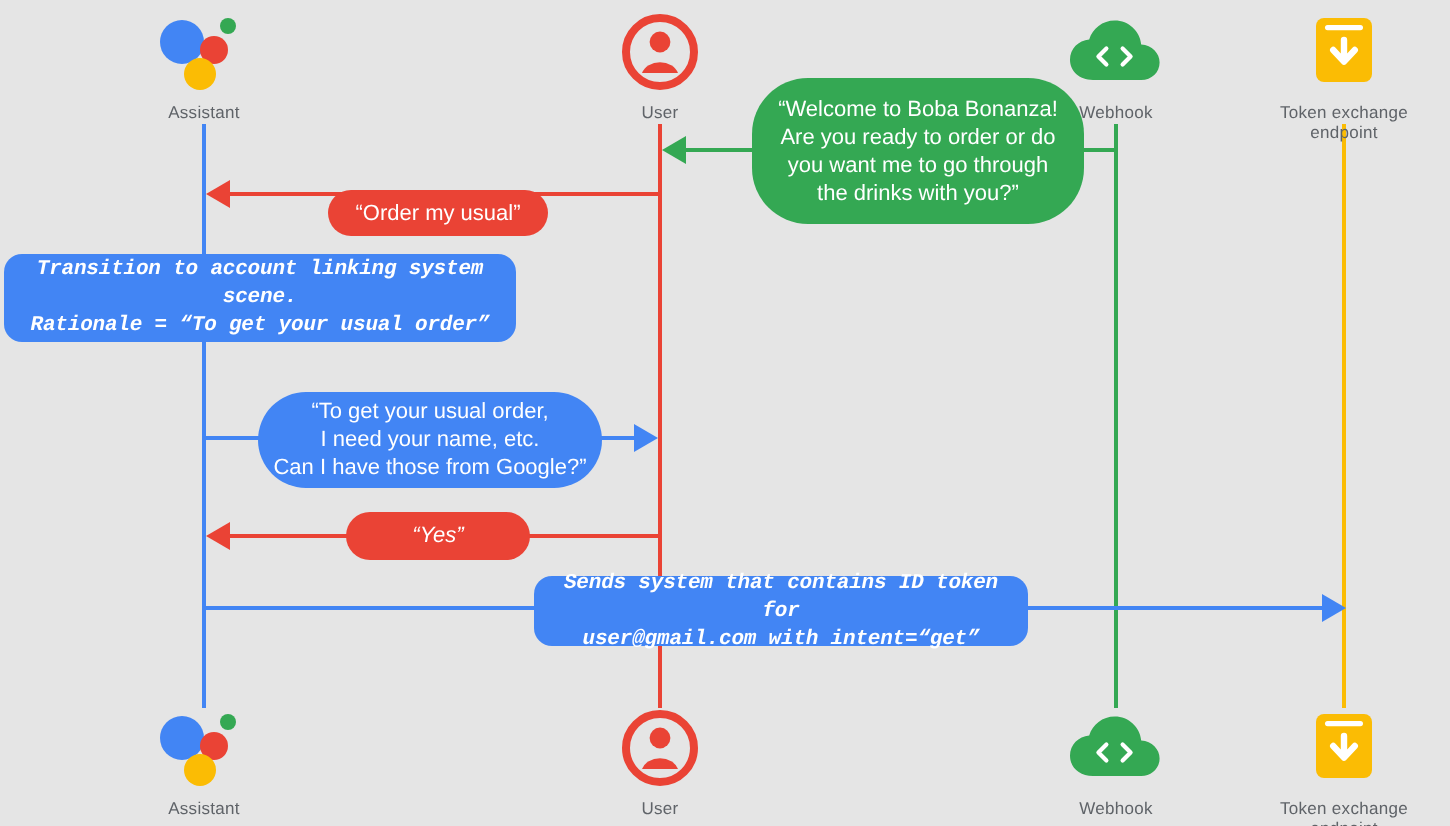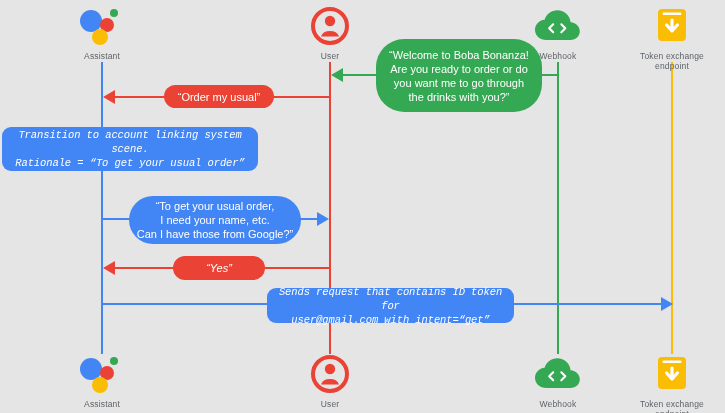--- a/index.html
+++ b/index.html
@@ -81,20 +81,21 @@
     font-size: 11px;
     line-height: 14px;
     border-radius: 28px;
   }
   .bubble.mono {
     font-family: "Liberation Mono", monospace;
     font-style: italic;
     font-size: 10.5px;
     line-height: 14px;
     letter-spacing: -0.1px;
+    font-weight: bold;
   }
   .bubble span { display: block; white-space: pre-line; }
 
   
   .g-logo { position: relative; width: 44px; height: 40px; }
   .g-logo i { position: absolute; border-radius: 50%; display: block; }
   .dot-blue   { width: 22px; height: 22px; background: #4285F4; left: 0px;  top: 4px; }
   .dot-red    { width: 14px; height: 14px; background: #EA4335; left: 20px; top: 12px; }
   .dot-yellow { width: 16px; height: 16px; background: #FBBC04; left: 12px; top: 23px; }
   .dot-green  { width: 8px;  height: 8px;  background: #34A853; left: 30px; top: 3px; }
@@ -160,21 +161,21 @@
   <div class="arrow-head left" style="left:331px; top:68px; color:#34A853;"></div>
   <div class="bubble sans" style="left:376px; top:39px; width:166px; height:73px; background:#34A853; padding:5px 8px;">
     <span>“Welcome to Boba Bonanza!
 Are you ready to order or do
 you want me to go through
 the drinks with you?”</span>
   </div>
 
   <div class="arrow-line" style="left:108px; top:96px; width:222px; background:#EA4335;"></div>
   <div class="arrow-head left" style="left:103px; top:90px; color:#EA4335;"></div>
-  <div class="bubble sans" style="left:164px; top:85px; width:110px; height:23px; background:#EA4335; padding:0 6px;">
+  <div class="bubble sans" style="left:164px; top:95px; width:110px; height:23px; background:#EA4335; padding:0 6px;">
     <span>“Order my usual”</span>
   </div>
 
   <div class="bubble mono" style="left:2px; top:127px; width:256px; height:44px; background:#4285F4; padding:0 5px;">
     <span>Transition to account linking system scene.
 Rationale = “To get your usual order”</span>
   </div>
 
   <div class="arrow-line" style="left:101px; top:218px; width:221px; background:#4285F4;"></div>
   <div class="arrow-head right" style="left:317px; top:212px; color:#4285F4;"></div>
@@ -186,21 +187,21 @@
 
   <div class="arrow-line" style="left:108px; top:267px; width:222px; background:#EA4335;"></div>
   <div class="arrow-head left" style="left:103px; top:261px; color:#EA4335;"></div>
   <div class="bubble sans" style="left:173px; top:256px; width:92px; height:24px; background:#EA4335; padding:0 6px;font-style:italic;">
     <span>“Yes”</span>
   </div>
 
   <div class="arrow-line" style="left:101px; top:303px; width:565px; background:#4285F4;"></div>
   <div class="arrow-head right" style="left:661px; top:297px; color:#4285F4;"></div>
   <div class="bubble mono" style="left:267px; top:288px; width:247px; height:35px; background:#4285F4; padding:0 5px;">
-    <span>Sends request that contains ID token for
+    <span>Sends system that contains ID token for
 user@gmail.com with intent=“get”</span>
   </div>
 
   <div class="actor" style="left:42px; top:352px;">
     <div class="actor-icon">
       <span class="g-logo">
         <i class="dot-blue"></i>
           <i class="dot-red"></i>
           <i class="dot-yellow"></i>
           <i class="dot-green"></i>

